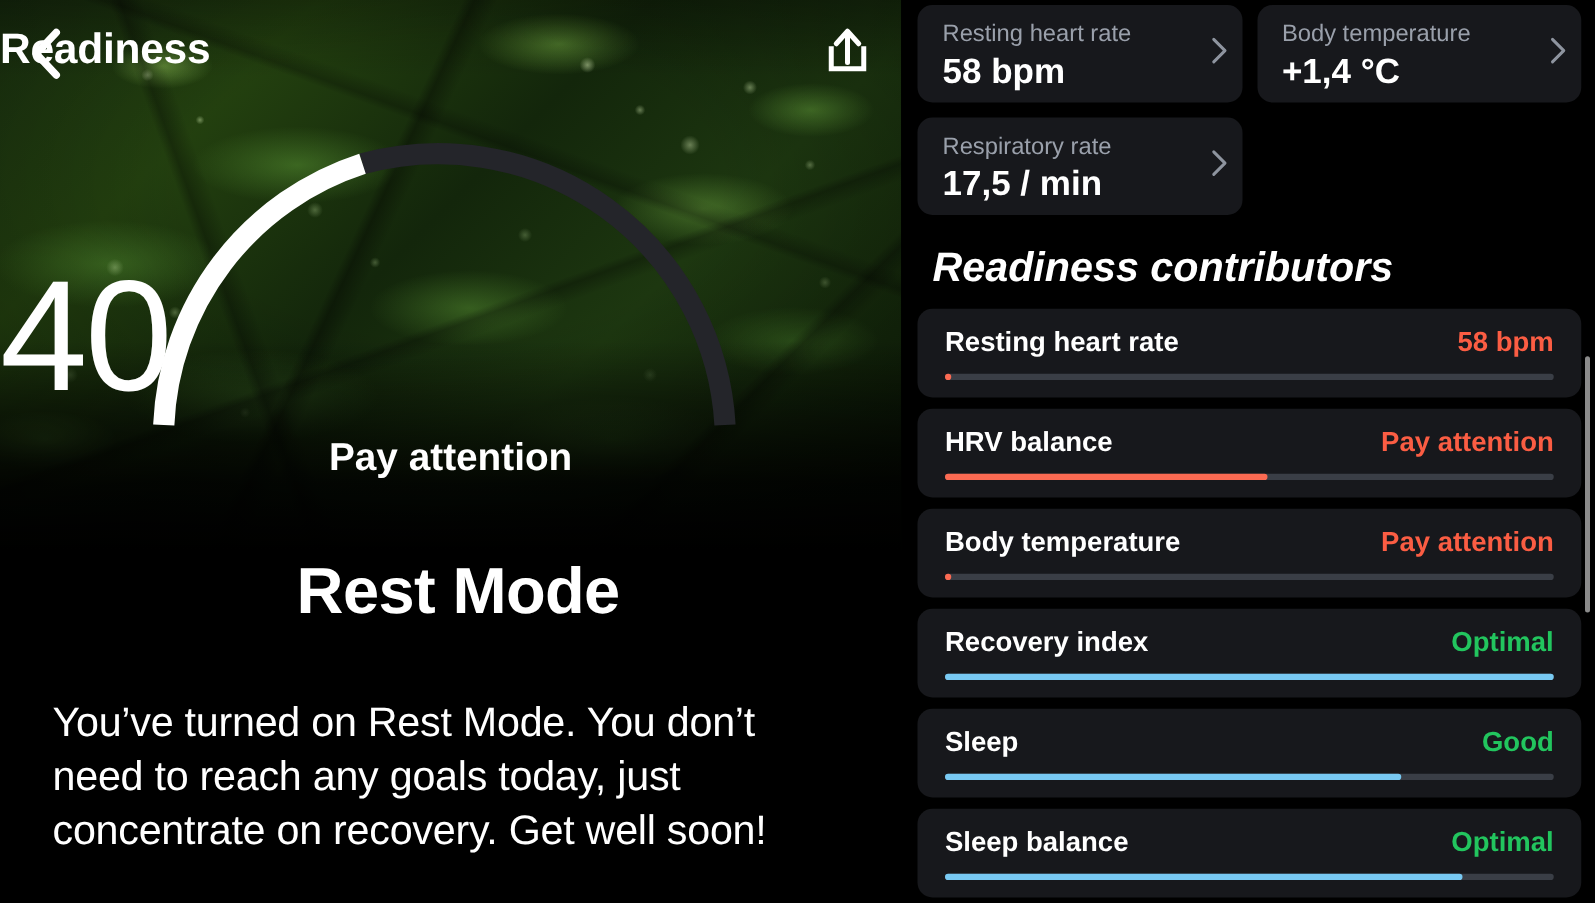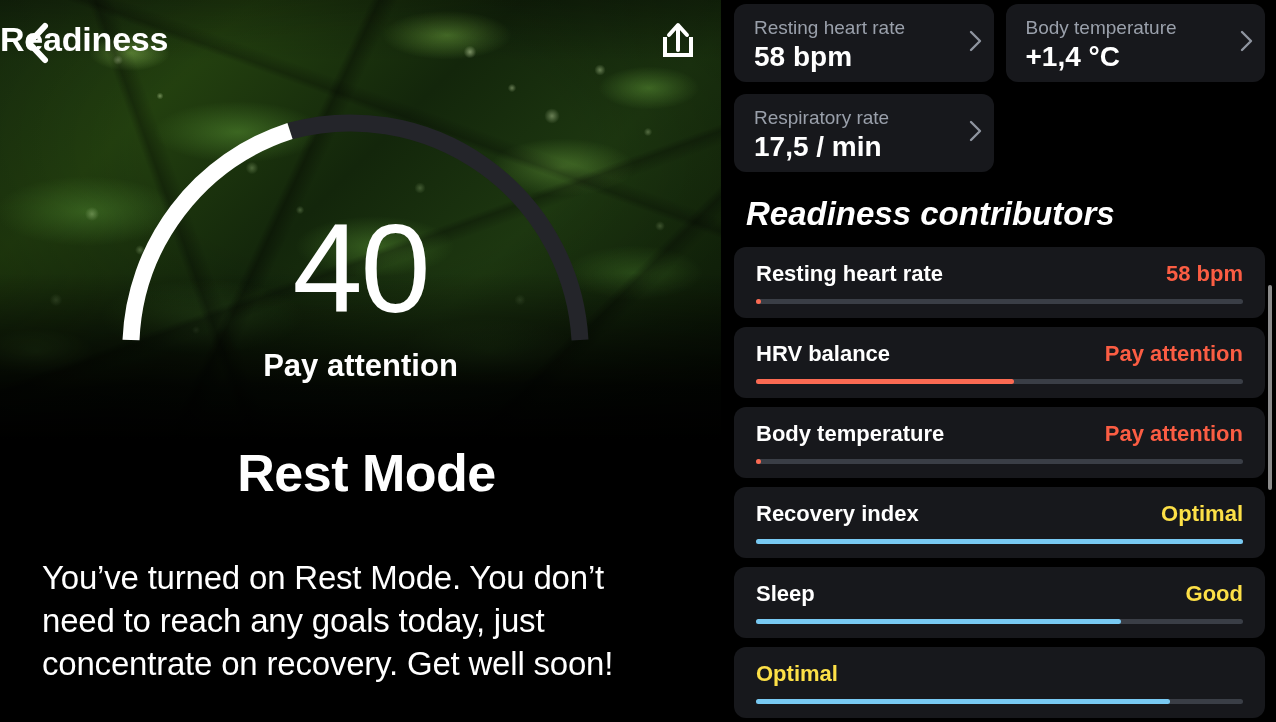--- a/index.html
+++ b/index.html
@@ -104,21 +104,20 @@
     letter-spacing: -0.2px;
   }
 
   
   .gauge {
     position: absolute; left: 0; top: 0; width: 721px; height: 440px; z-index: 4;
   }
   .gauge svg { position: absolute; left: 0; top: 0; }
   .score {
     position: absolute; left: 0; right: 0; top: 206px;
-    text-align: center;
     font-size: 126px; font-weight: 300; color: #fff;
     line-height: 1; letter-spacing: -2px;
   }
   .score-state {
     position: absolute; left: 0; right: 0; top: 348px;
     text-align: center;
     font-size: 31px; font-weight: 600; color: #fff;
   }
 
   
@@ -185,21 +184,21 @@
     margin-bottom: 9px;
     height: 71px;
     cursor: pointer;
   }
   .contrib-row {
     display: flex; align-items: baseline; justify-content: space-between;
   }
   .contrib-name { font-size: 22px; font-weight: 600; color: #fff; }
   .contrib-val  { font-size: 22px; font-weight: 700; }
   .contrib-val.red  { color: #fb5d43; }
-  .contrib-val.blue { color: #fde047; }
+  .contrib-val.blue { color: #22c55e; }
   .contrib-track {
     position: relative;
     margin-top: 12px;
     height: 5px;
     border-radius: 3px;
     background: #3a3e46;
   }
   .contrib-fill {
     position: absolute; left: 0; top: 0; height: 5px;
     border-radius: 3px; min-width: 5px;
@@ -345,20 +344,21 @@
           <span class="contrib-name">Sleep</span>
           <span class="contrib-val blue">Good</span>
         </div>
         <div class="contrib-track">
           <div class="contrib-fill blue" style="width: 75%;"></div>
         </div>
       </div>
 
       <div class="contrib-card">
         <div class="contrib-row">
+          <span class="contrib-name">Sleep balance</span>
           <span class="contrib-val blue">Optimal</span>
         </div>
         <div class="contrib-track">
           <div class="contrib-fill blue" style="width: 85%;"></div>
         </div>
       </div>
     </div>
 
     <div class="scrollbar-track"></div>
   </div>

